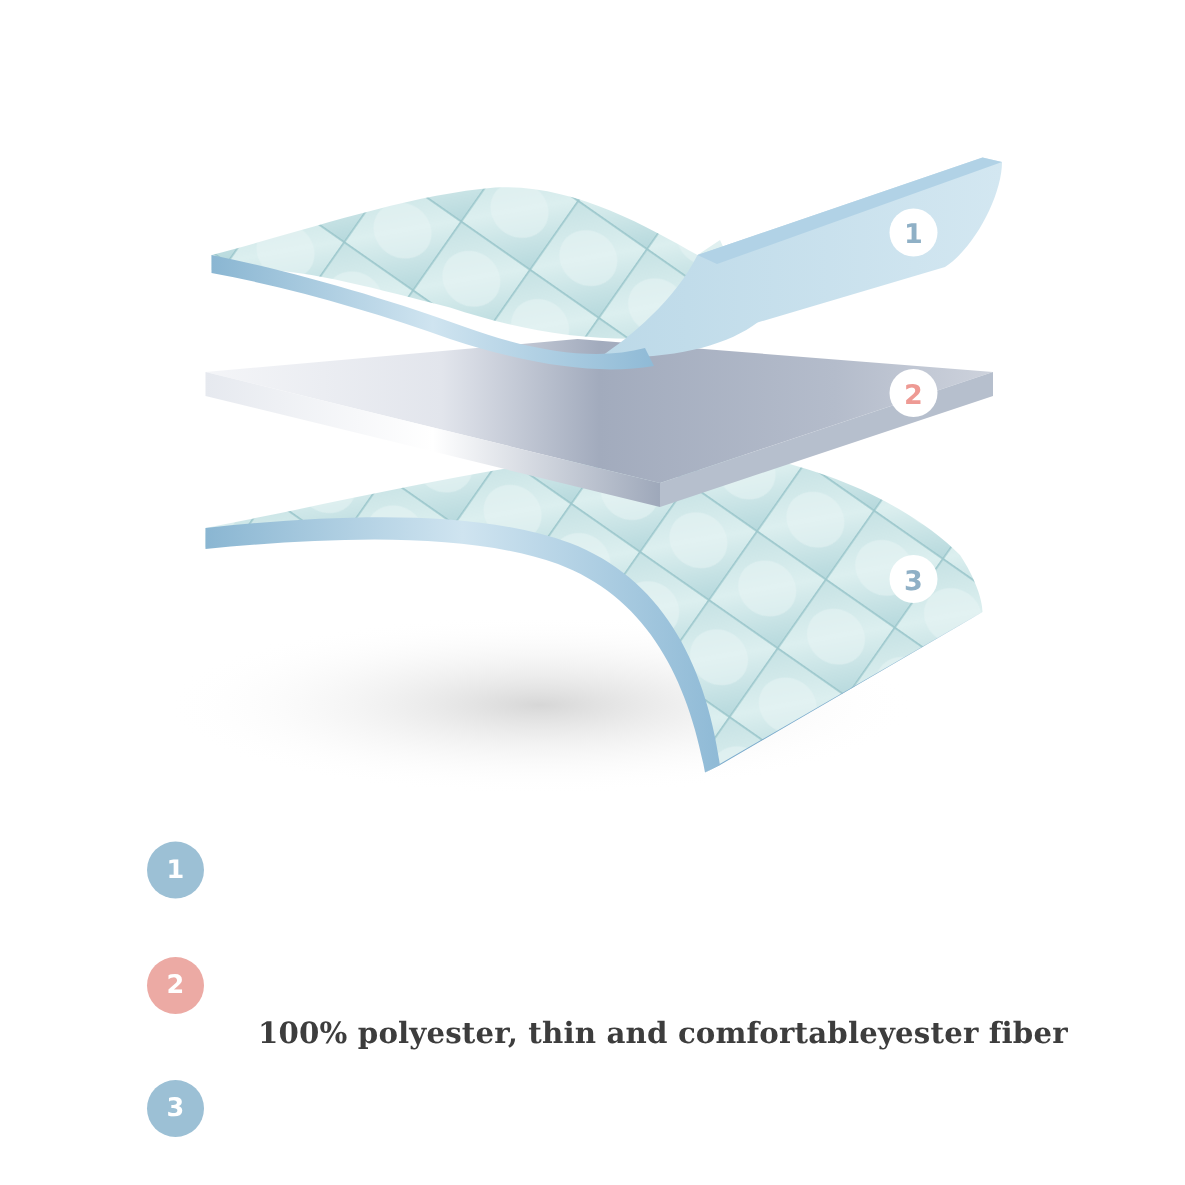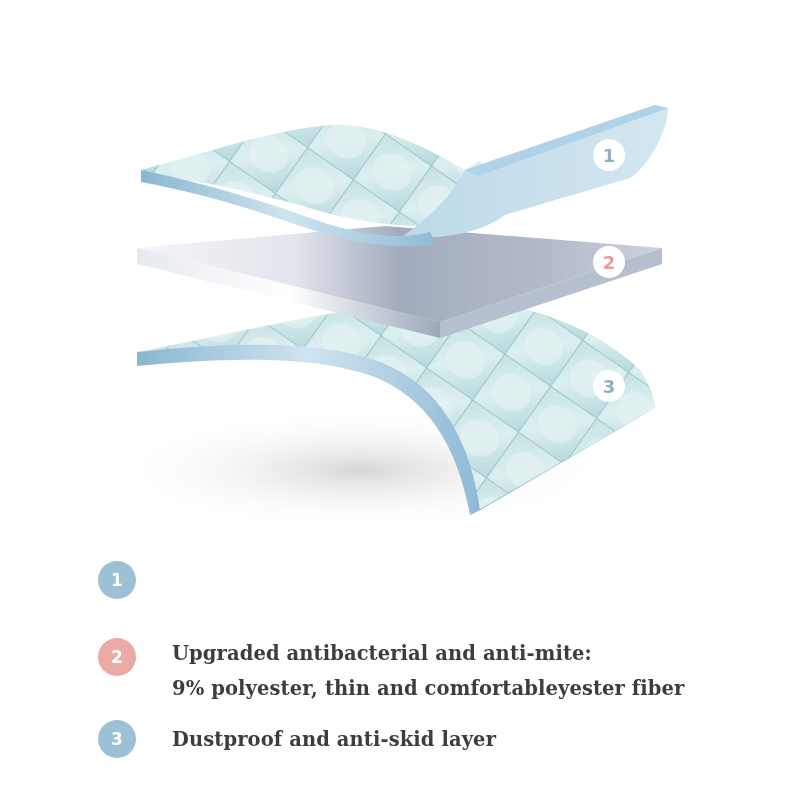--- a/index.html
+++ b/index.html
@@ -83,18 +83,16 @@
   <g>
     <circle cx="609" cy="386" r="16" fill="#ffffff"></circle>
     <text x="609" y="393" text-anchor="middle" font-family="DejaVu Sans, sans-serif" font-weight="bold" font-size="18" fill="#8fb0c6">3</text>
   </g>
 </svg>
 
 <div class="legend">
   <div class="badge" style="left:98px; top:561px; background:#9cc0d5;">1</div>
 
   <div class="badge" style="left:98px; top:638px; background:#ecaaa4;">2</div>
-  <div class="legend-text" style="top:642px;">Upgraded antibacterial and anti-mite:</div>
-  <div class="legend-text" style="top:677px;">9% polyester, thin and comfortableyester fiber</div>
+  <div class="legend-text" style="top:677px;">100% polyester, thin and comfortableyester fiber</div>
 
   <div class="badge" style="left:98px; top:720px; background:#9cc0d5;">3</div>
-  <div class="legend-text" style="top:728px;">Dustproof and anti-skid layer</div>
 </div>
 
 </body></html>

